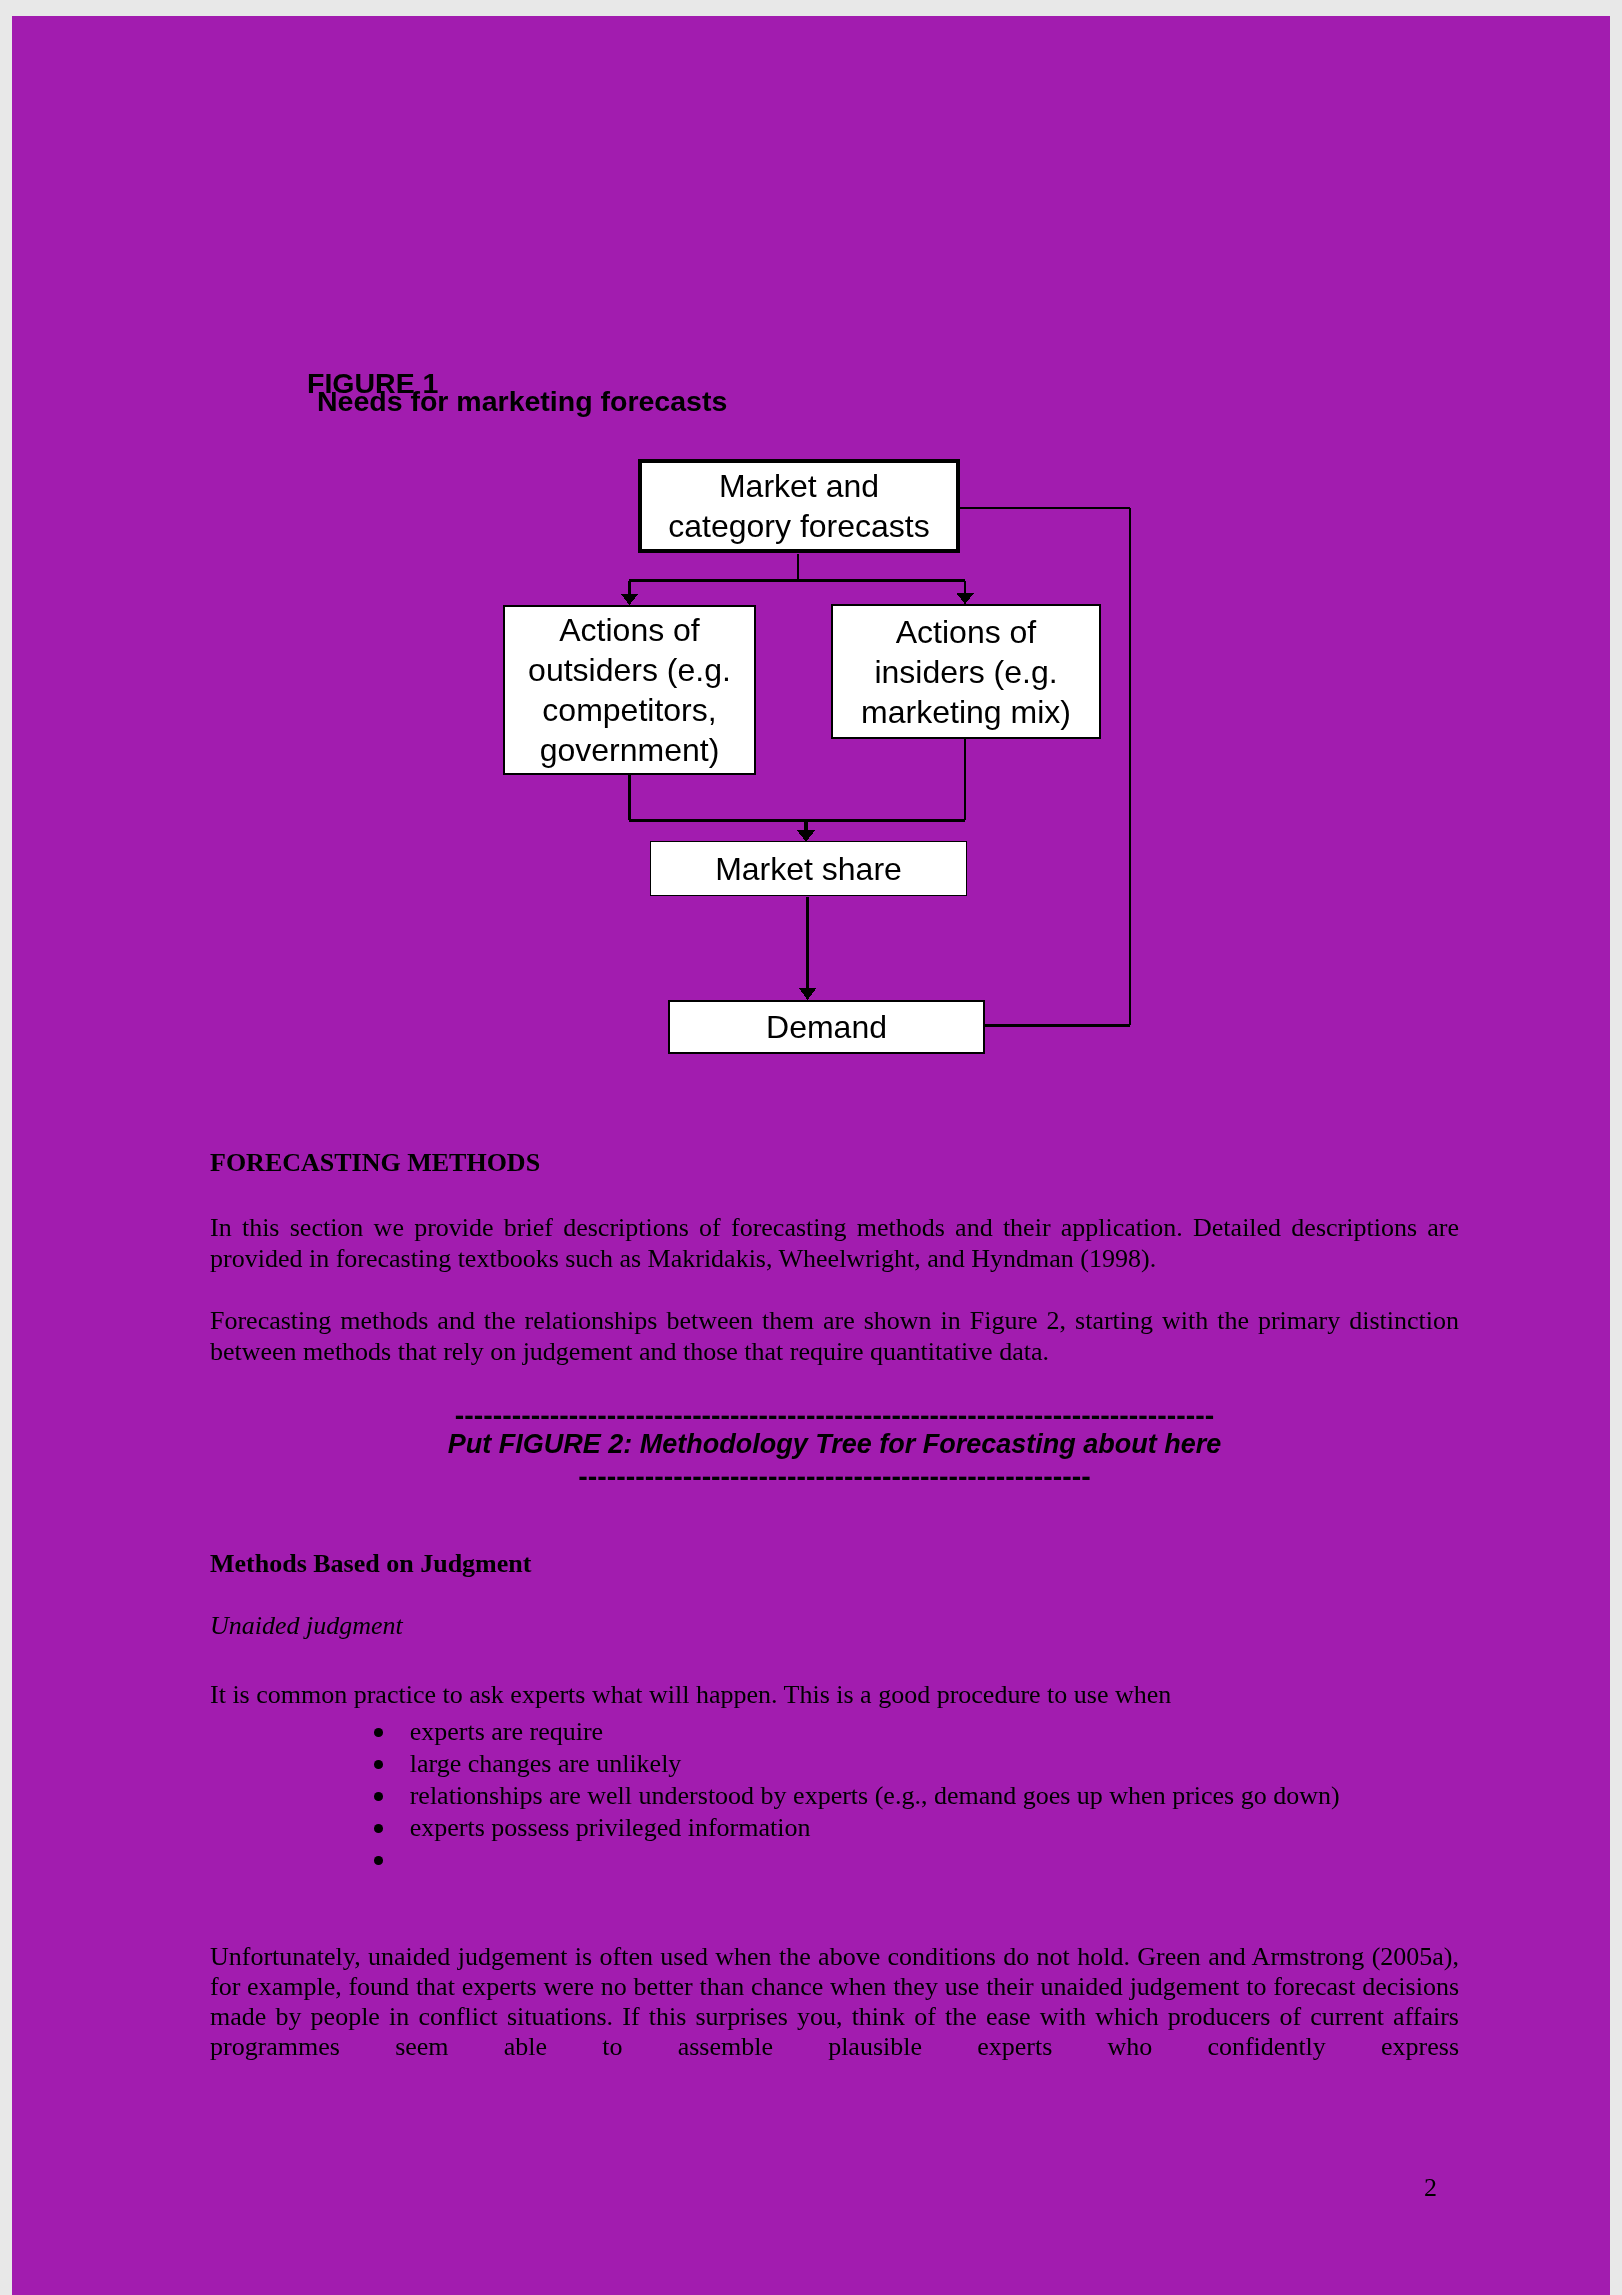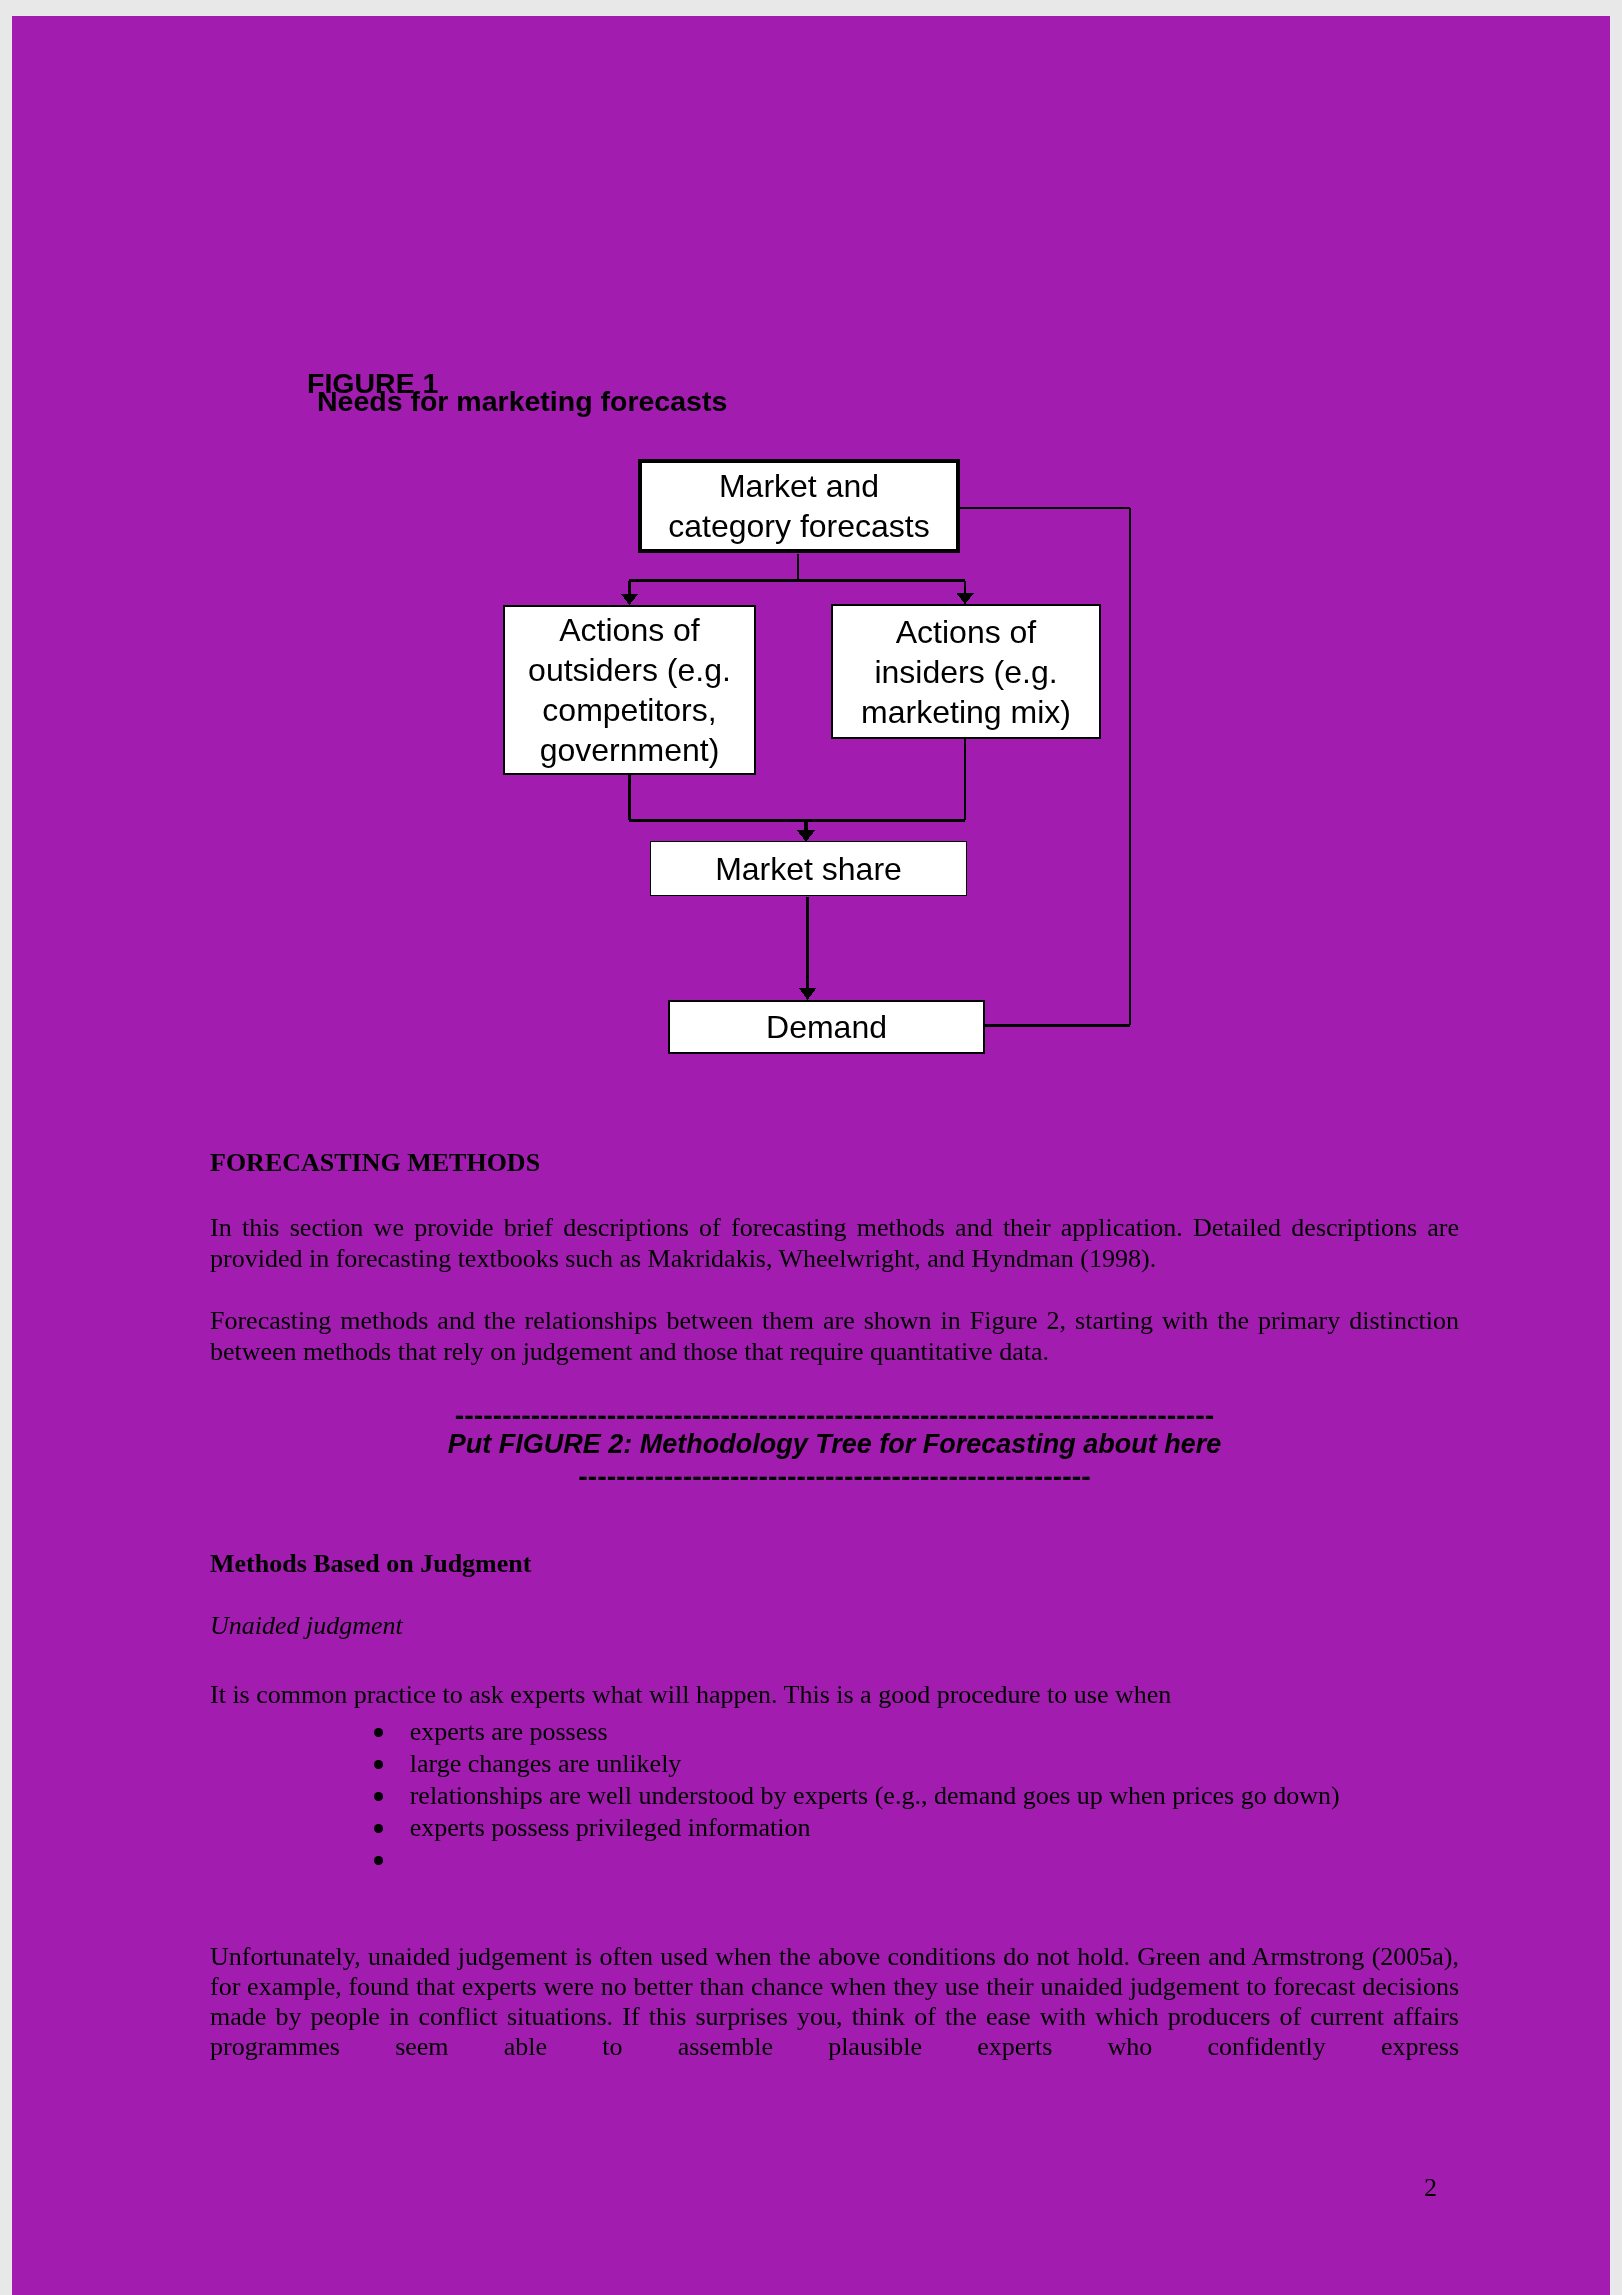--- a/index.html
+++ b/index.html
@@ -132,21 +132,21 @@
     <div class="abs col center-sans dash-line" style="top:1444px;">------------------------------------------------------</div>
   </div>
 
   <div>
     <div class="abs col h-bold" style="top:1532px;">Methods Based on Judgment</div>
     <div class="abs col h-italic" style="top:1594px;">Unaided judgment</div>
     <div class="abs col one-line" style="top:1663px;">It is common practice to ask experts what will happen. This is a good procedure to use when</div>
 
     <div class="abs col bullets" style="top:1700px;">
       <div class="bullet-row">
-        <span class="dot"></span><span>experts are possess</span>
+        <span class="dot"></span><span>experts are require</span>
       </div>
       <div class="bullet-row">
         <span class="dot"></span><span>large changes are unlikely</span>
       </div>
       <div class="bullet-row">
         <span class="dot"></span><span>relationships are well understood by experts (e.g., demand goes up when prices go down)</span>
       </div>
       <div class="bullet-row">
         <span class="dot"></span><span>experts possess privileged information</span>
       </div>

